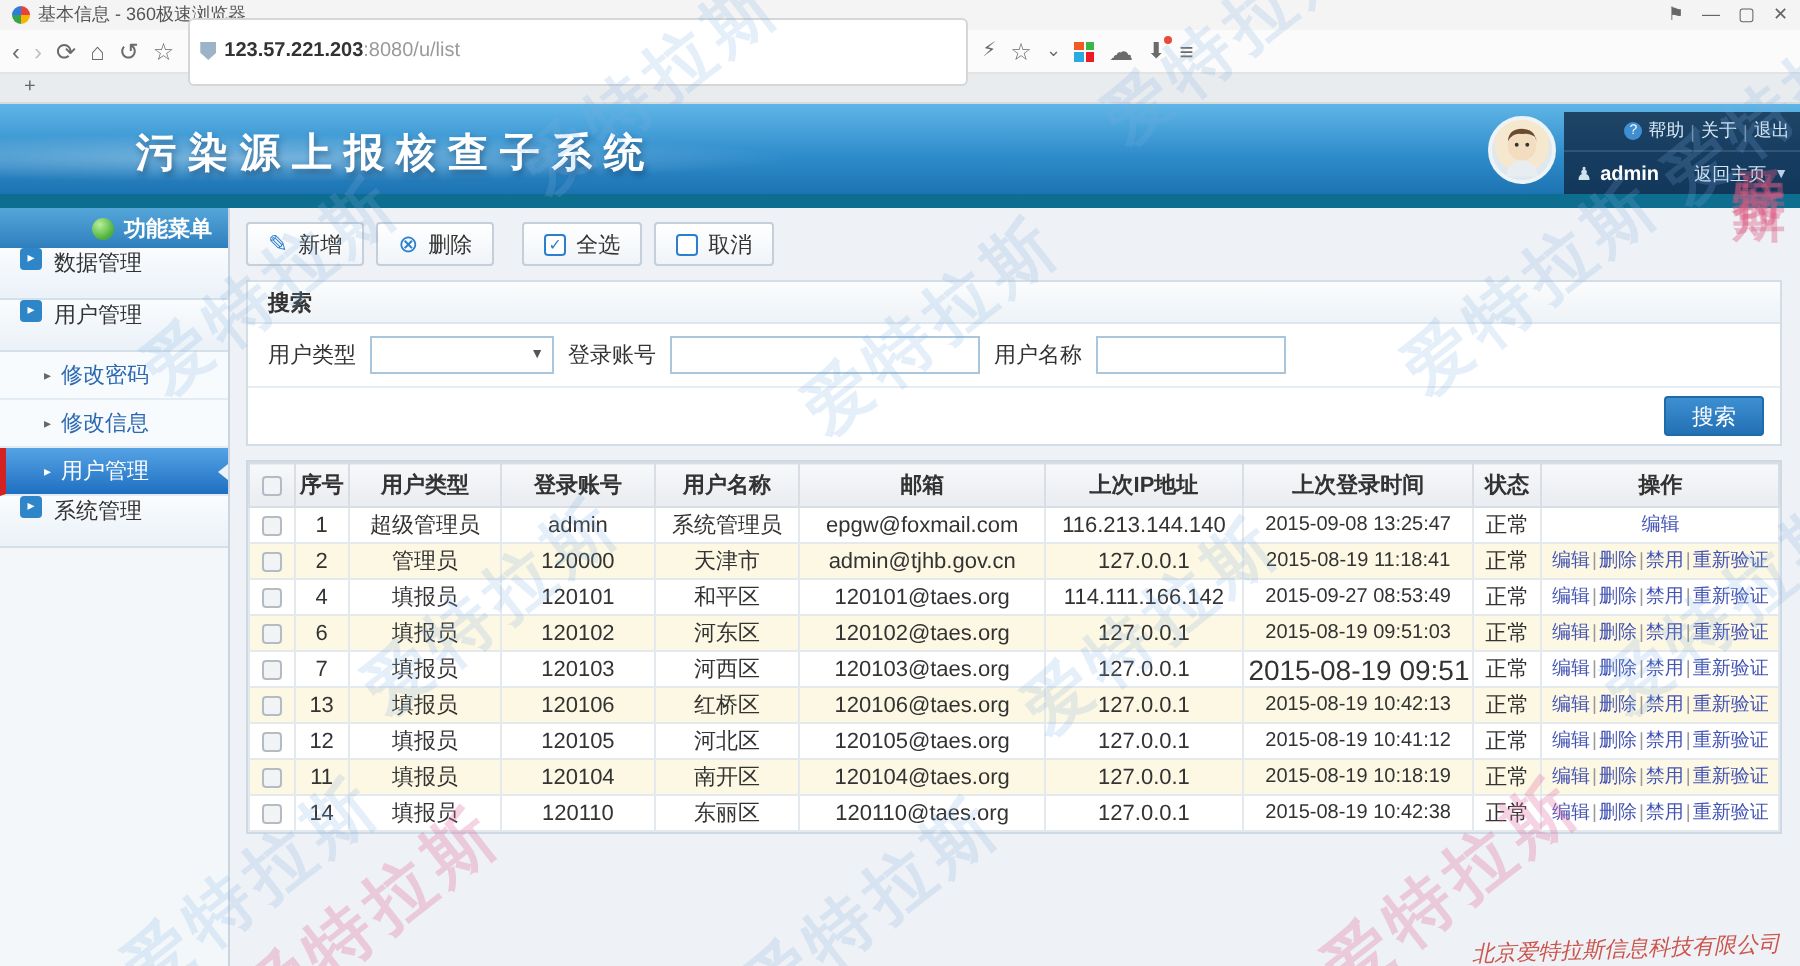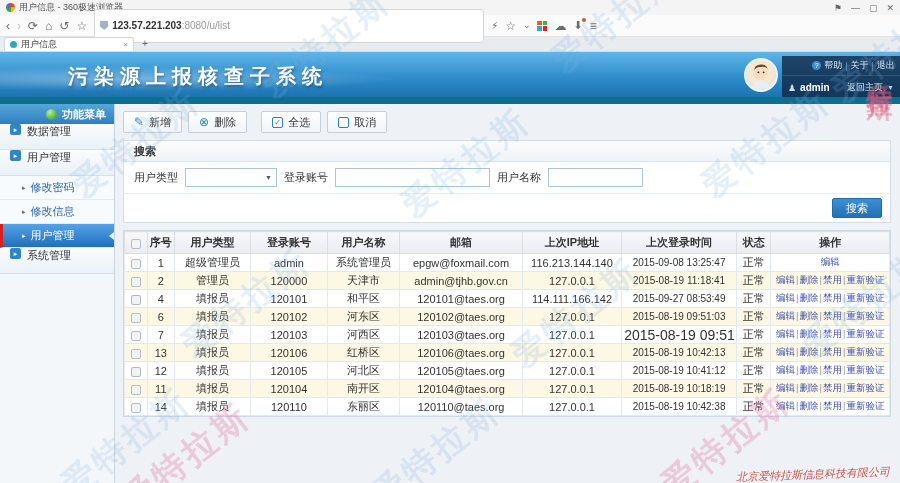--- a/index.html
+++ b/index.html
@@ -118,21 +118,21 @@
   .wm.pink { color:rgba(225,110,160,.30); transform:rotate(-38deg); }
   .wm.vert { writing-mode:vertical-rl; transform:none; font-size:26px; color:rgba(222,90,130,.38); }
 </style>
 </head>
 <body>
 
 <div class="screen">
 
   <div class="titlebar">
     <span class="logo360"></span>
-    <span>用户信息 - 360极速浏览器</span>
+    <span>基本信息 - 360极速浏览器</span>
     <span class="win">
       <span>⚑</span>
       <span>—</span>
       <span>▢</span>
       <span>✕</span>
     </span>
   </div>
 
   <div class="navbar">
     <span class="nav-ic">‹</span>
@@ -153,25 +153,20 @@
         <i></i>
         <i></i>
         <i></i>
       </span>
     <span class="nav-ic">☁</span>
     <span class="dl">⬇</span>
     <span class="nav-ic">≡</span>
   </div>
 
   <div class="tabbar">
-    <div class="tab">
-      <span class="fav"></span>
-      <span>用户信息</span>
-      <span class="close">×</span>
-    </div>
     <span class="newtab">+</span>
   </div>
 
   <div class="banner">
     <div class="banner-title">污染源上报核查子系统</div>
     <div class="avatar">
       <svg viewBox="0 0 34 34">
         <circle cx="17" cy="15" r="8" fill="#f3ddc0"></circle>
         <path d="M9 13 Q9 5 17 5 Q25 5 25 13 L25 10 Q21 7 17 8 Q12 7 9 12 Z" fill="#6b4a2f"></path>
         <circle cx="14" cy="14" r="1.1" fill="#333"></circle>

